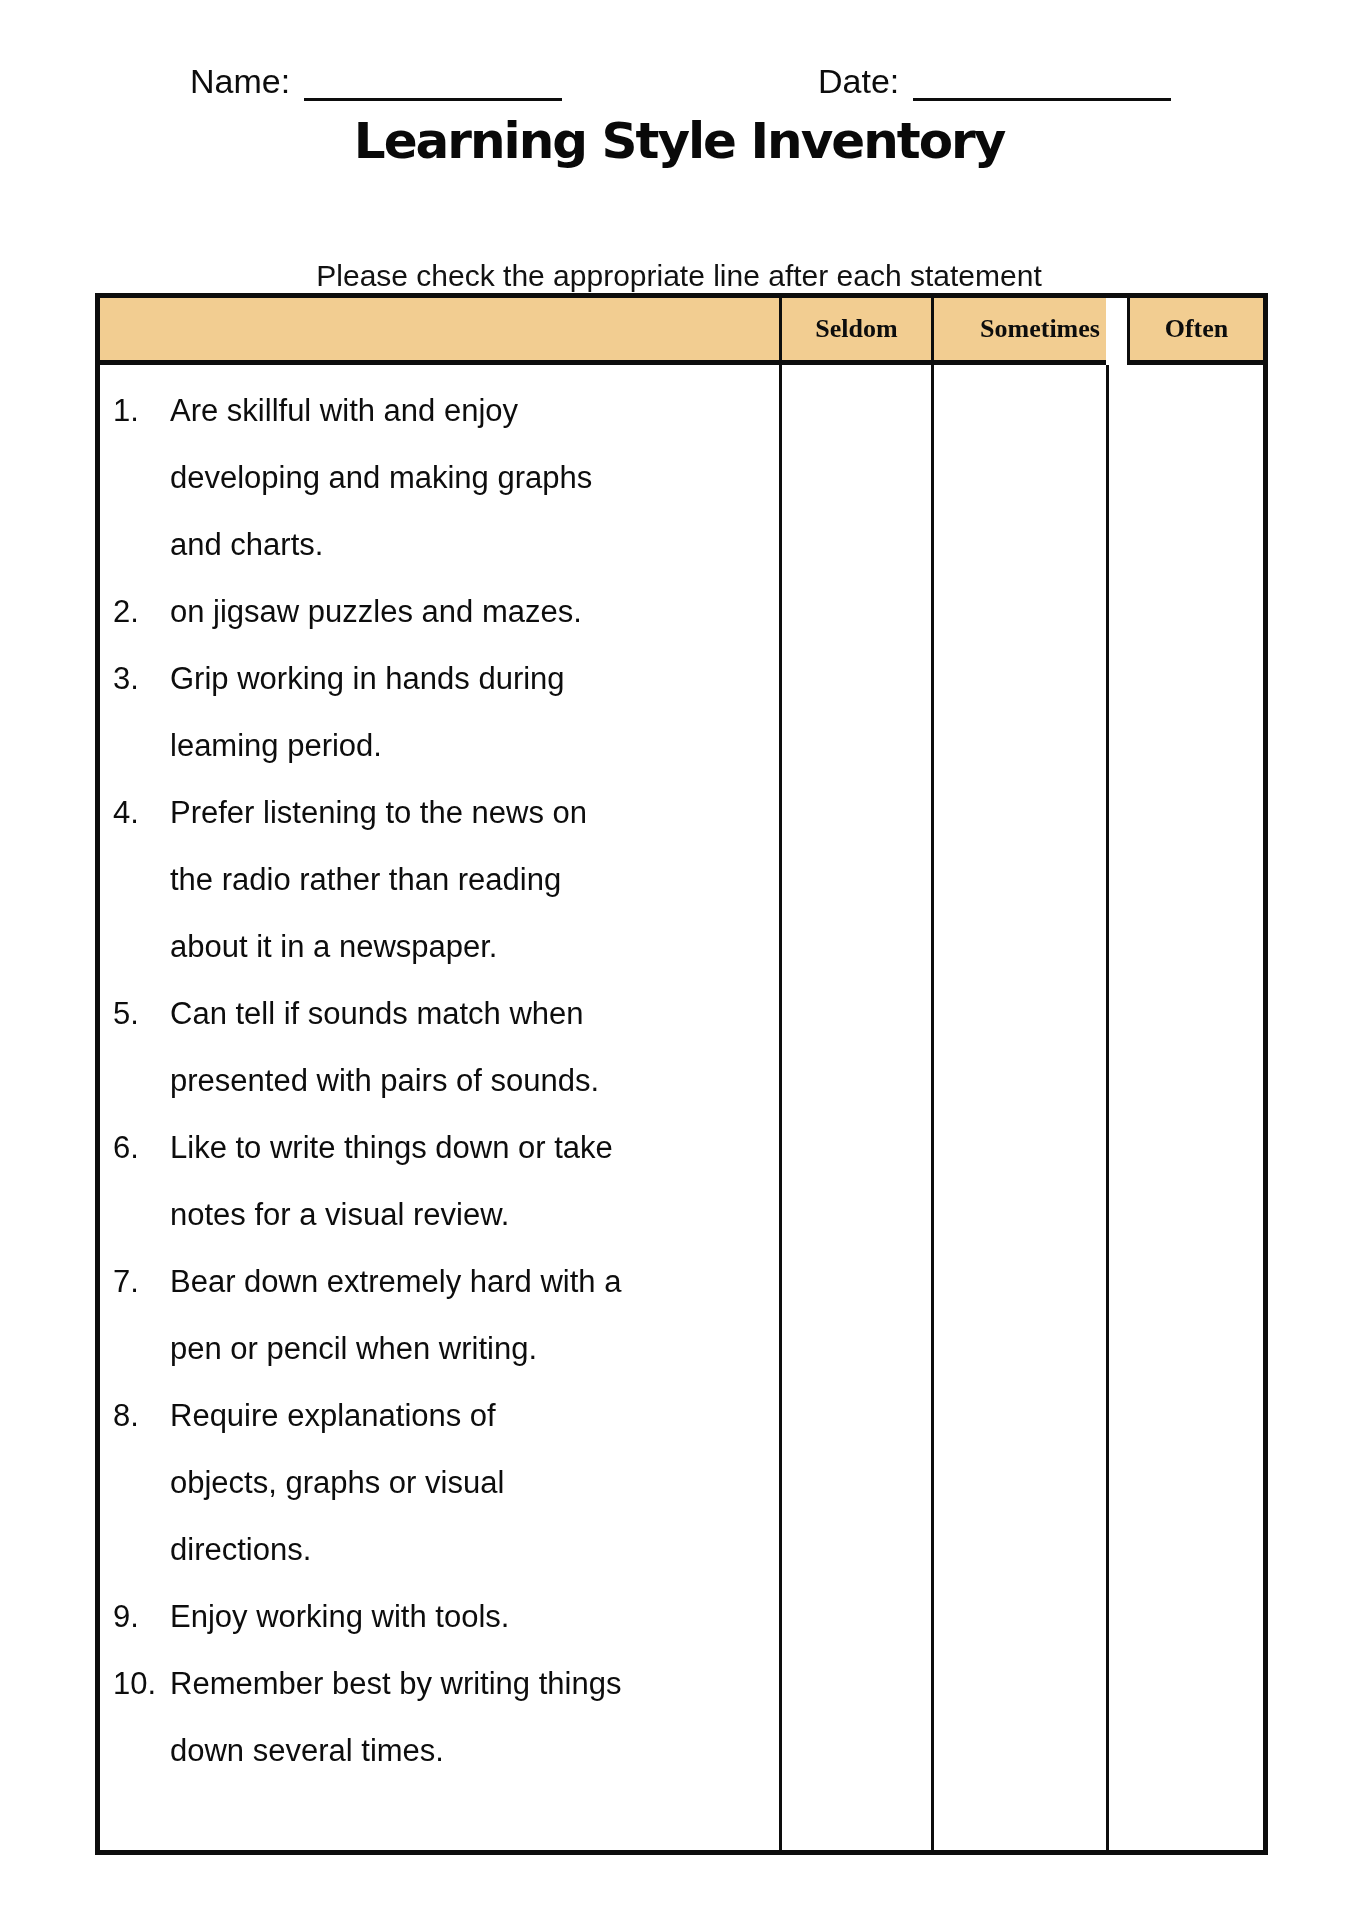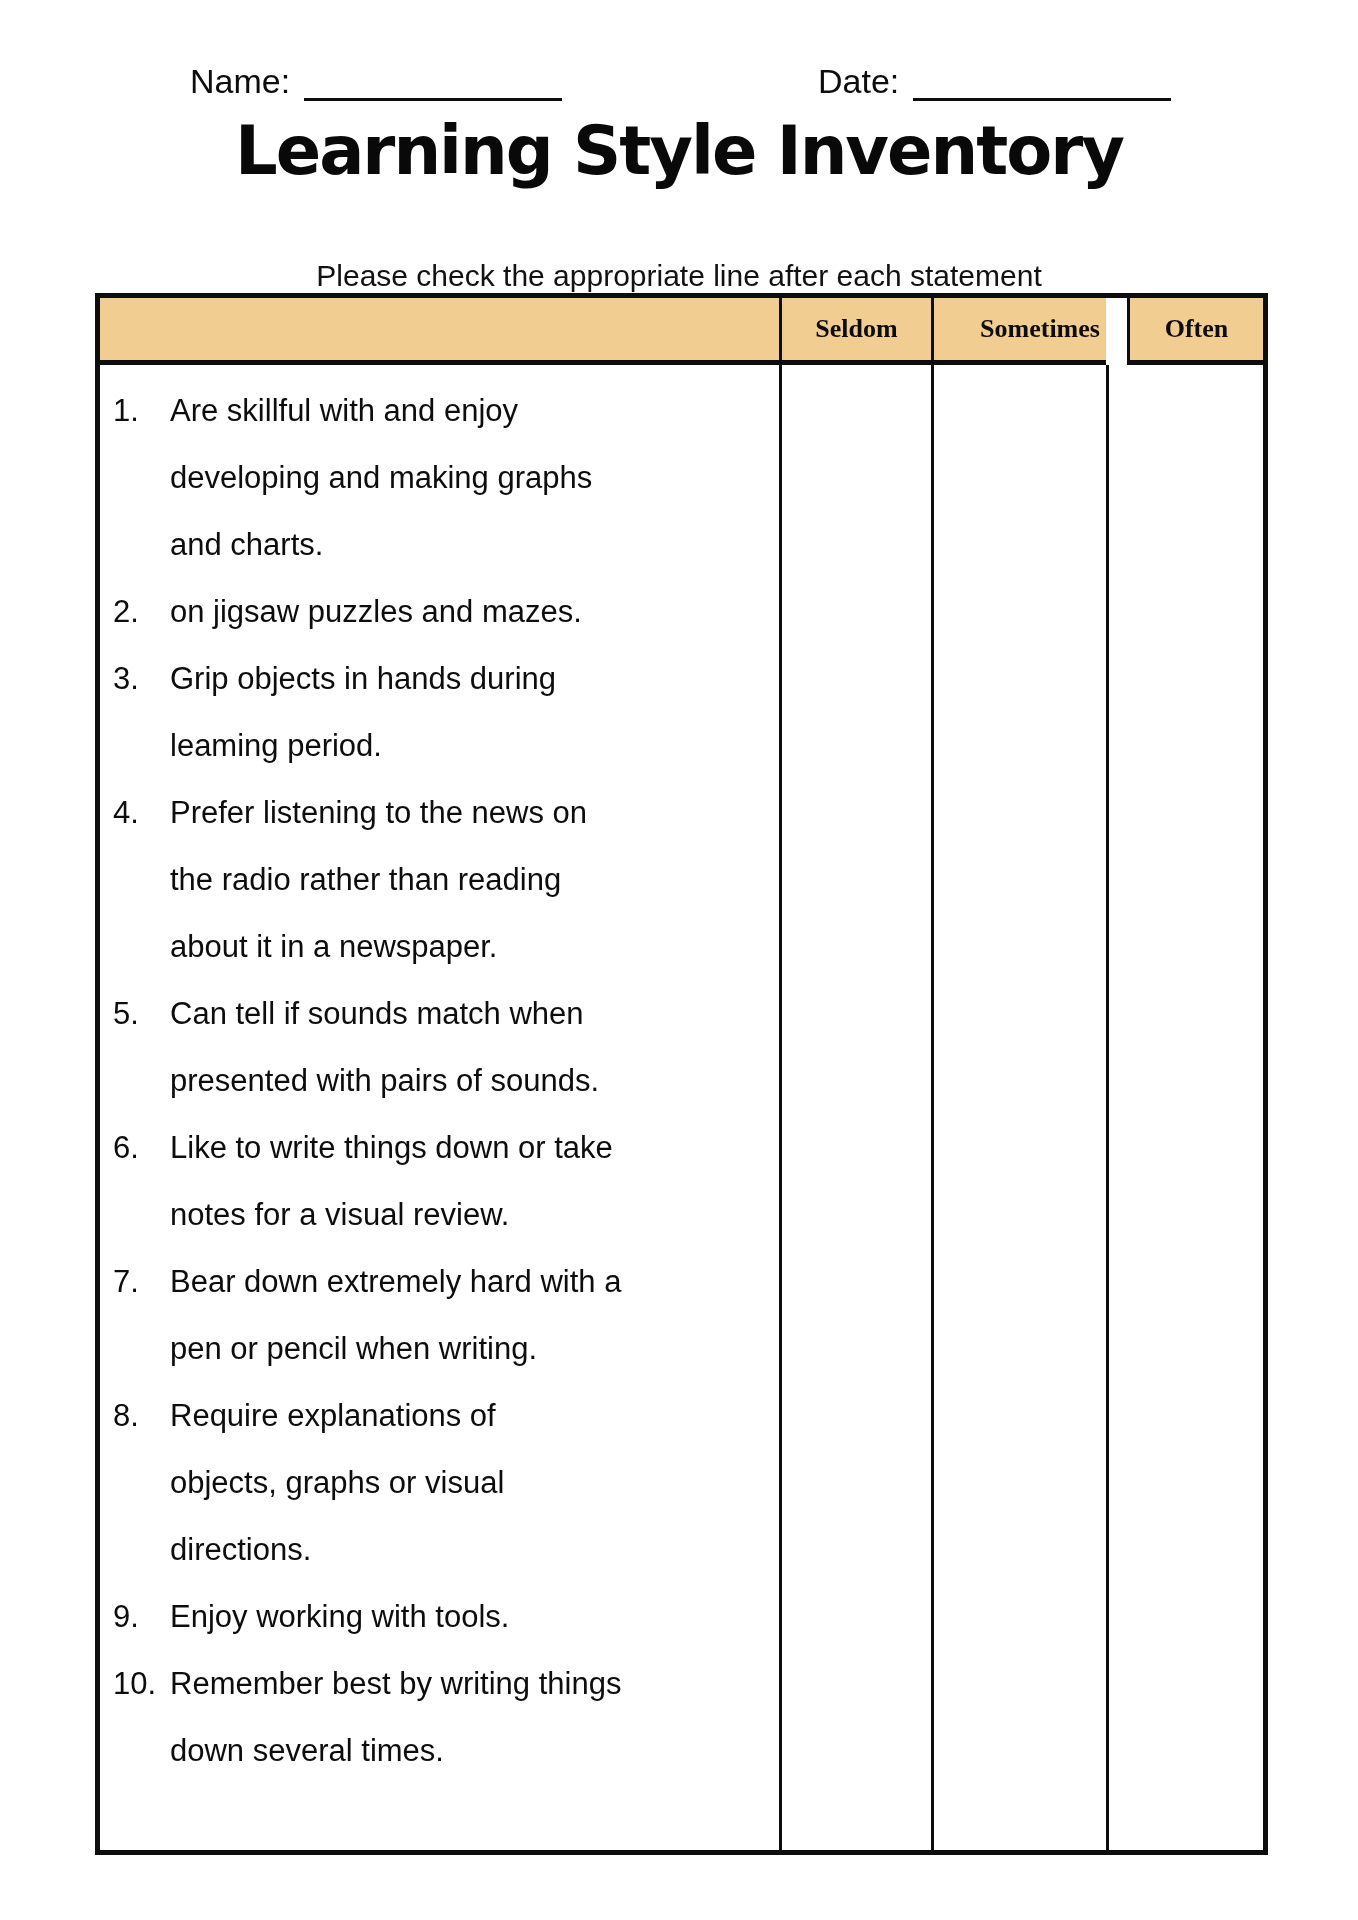--- a/index.html
+++ b/index.html
@@ -13,21 +13,21 @@
   .field { position:absolute; font-size:34px; color:#0d0d0d; white-space:nowrap; }
   .field.name { left:190px; }
   .field.date { left:818px; }
   .blank {
     display:inline-block; width:258px; height:38px; margin-left:14px;
     border-bottom:3px solid #0d0d0d; vertical-align:bottom;
   }
   
   .title {
     position:absolute; top:112px; left:0; width:100%;
-    text-align:center; font-size:67px; font-weight:900; letter-spacing:-2px;
+    text-align:center; font-size:50px; font-weight:900; letter-spacing:-2px;
     color:#090909; font-family:"DejaVu Sans", sans-serif;
   }
   .subtitle {
     position:absolute; top:240px; left:0; width:100%;
     text-align:center; font-size:30px; color:#121212;margin-top:19px;
   }
   
   .tbl {
     position:absolute; left:95px; top:293px; width:1173px; height:1562px;
     border:5px solid #0d0d0d; background:#ffffff;
@@ -67,21 +67,21 @@
   <div class="tbl">
 
     <div class="th" style="background: rgb(242, 205, 145);"></div>
     <div class="th bl" style="background: rgb(242, 205, 145);">Seldom</div>
     <div class="th bl" style="background: rgb(242, 205, 145); padding-left: 40px;">Sometimes</div>
     <div class="th bl" style="background: rgb(242, 205, 145); margin-left: 21px;">Often</div>
 
     <div class="cell stmts">
         <div class="stmt"><span class="num">1.</span><span><div>Are skillful with and enjoy</div><div>developing and making graphs</div><div>and charts.</div></span></div>
         <div class="stmt"><span class="num">2.</span><span><div>on jigsaw puzzles and mazes.</div></span></div>
-        <div class="stmt"><span class="num">3.</span><span><div>Grip objects in hands during</div><div>leaming period.</div></span></div>
+        <div class="stmt"><span class="num">3.</span><span><div>Grip working in hands during</div><div>leaming period.</div></span></div>
         <div class="stmt"><span class="num">4.</span><span><div>Prefer listening to the news on</div><div>the radio rather than reading</div><div>about it in a newspaper.</div></span></div>
         <div class="stmt"><span class="num">5.</span><span><div>Can tell if sounds match when</div><div>presented with pairs of sounds.</div></span></div>
         <div class="stmt"><span class="num">6.</span><span><div>Like to write things down or take</div><div>notes for a visual review.</div></span></div>
         <div class="stmt"><span class="num">7.</span><span><div>Bear down extremely hard with a</div><div>pen or pencil when writing.</div></span></div>
         <div class="stmt"><span class="num">8.</span><span><div>Require explanations of</div><div>objects, graphs or visual</div><div>directions.</div></span></div>
         <div class="stmt"><span class="num">9.</span><span><div>Enjoy working with tools.</div></span></div>
         <div class="stmt"><span class="num">10.</span><span><div>Remember best by writing things</div><div>down several times.</div></span></div>
       </div>
     <div class="cell bl"></div>
     <div class="cell bl"></div>

